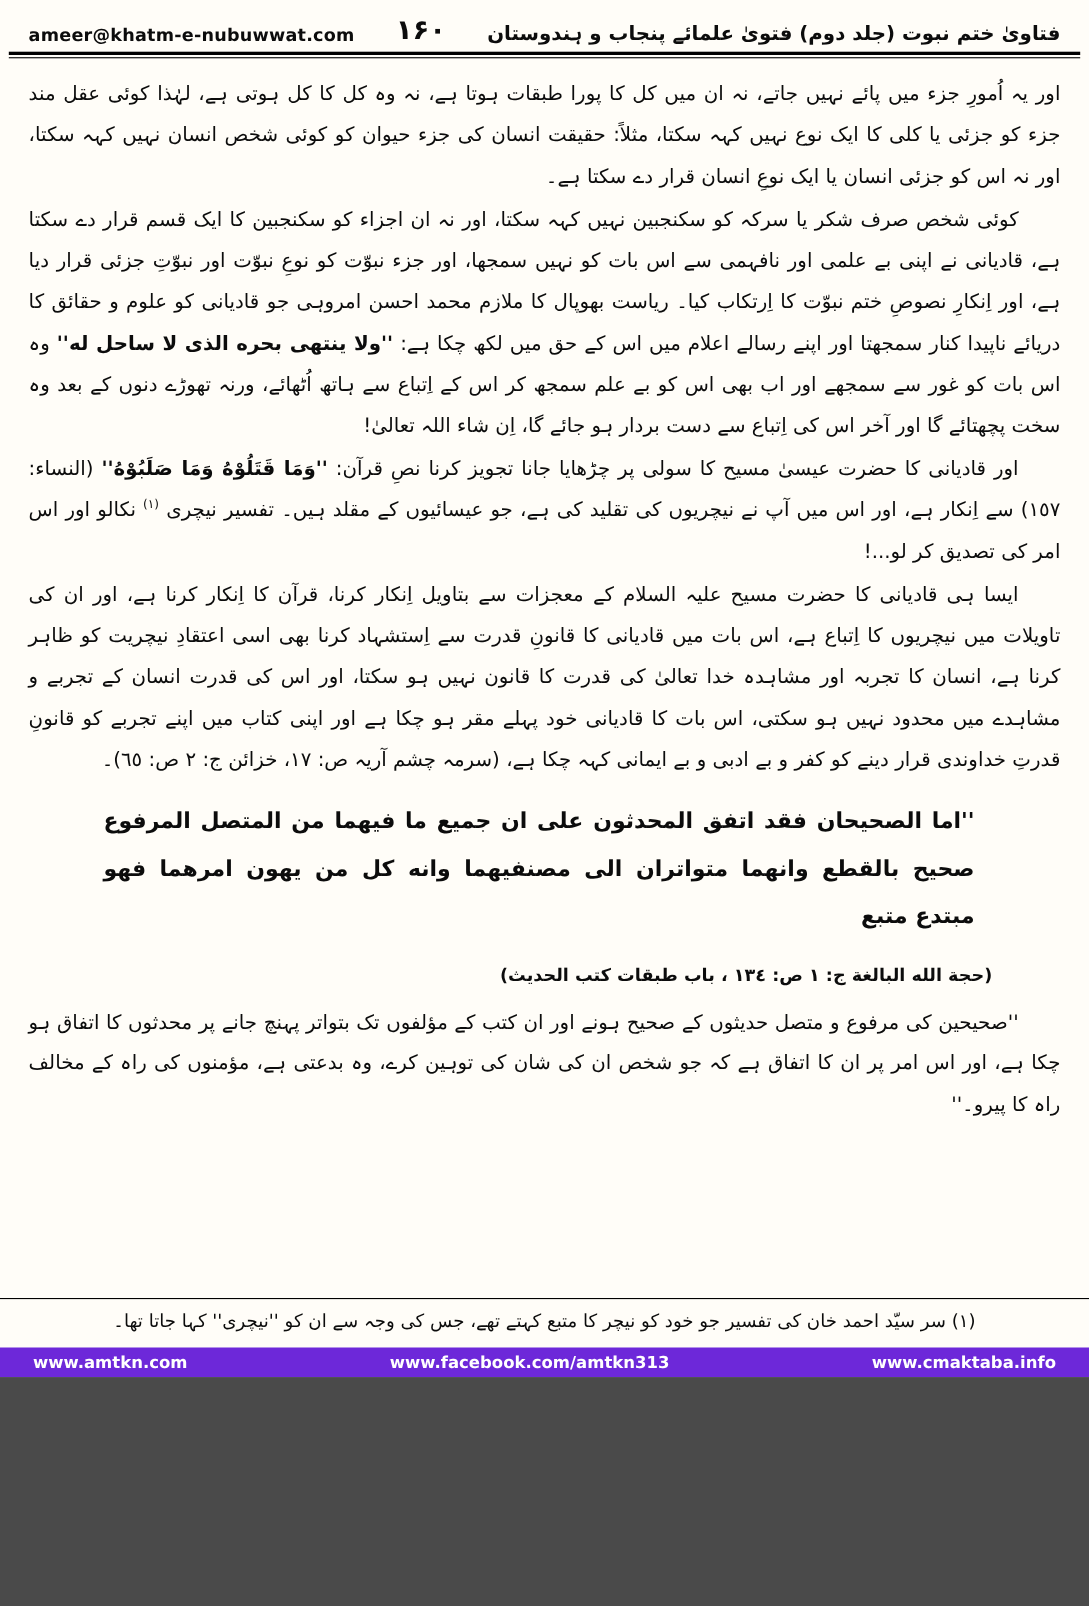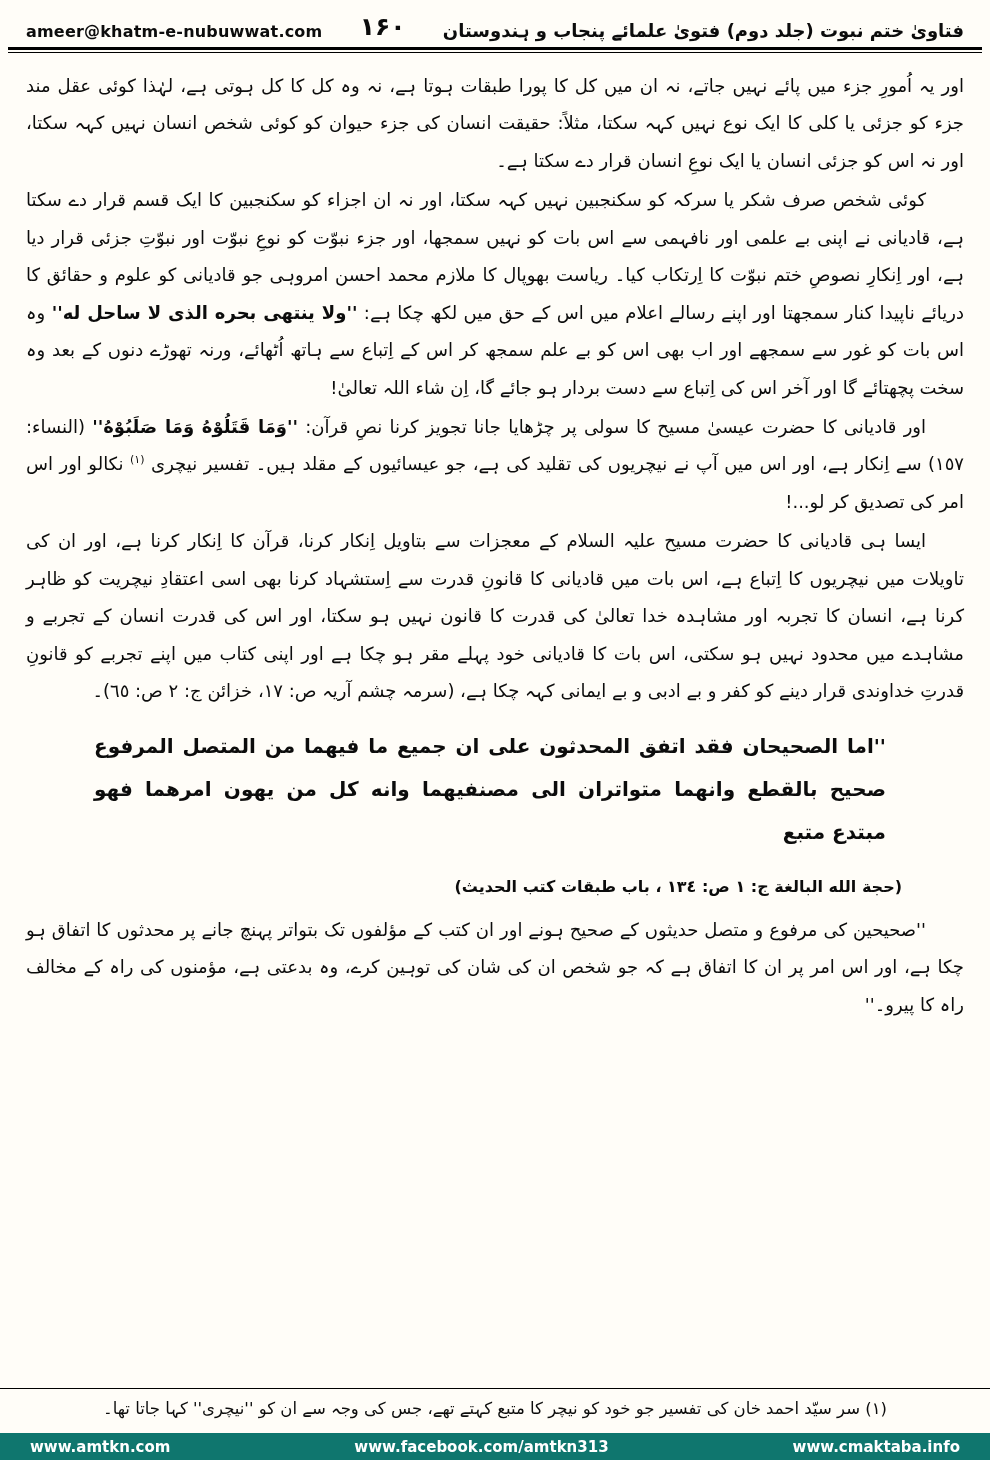--- a/index.html
+++ b/index.html
@@ -1,17 +1,17 @@
 <!DOCTYPE html>
 <html lang="ur"><head>
 <meta charset="utf-8">
 <style>
   html, body { margin: 0; padding: 0; background: #4a4a4a; }
   .page {
-    width: 990px; height: 1460px;
+    width: 990px; height: 1252px;
     margin: 0 auto;
     background: #fffdf8;
     color: #0c0c0c;
     position: relative;
     overflow: hidden;
     font-family: "DejaVu Sans", sans-serif;
   }
   
   .header {
     display: flex; direction: ltr;
@@ -51,21 +51,21 @@
   
   .footnote-area { position: absolute; left: 0; right: 0; bottom: 42px; }
   .fn-rule { border-top: 1.5px solid #000; margin: 0 0 10px 0; }
   .footnote {
     direction: rtl; text-align: center;
     font-size: 16.5px; padding: 0 40px;
   }
   
   .footer {
     position: absolute; left: 0; right: 0; bottom: 0;
-    height: 27px; background: #0f766e; color: #fff;
+    height: 27px; background: #6d28d9; color: #fff;
     display: flex; direction: ltr;
     justify-content: space-between; align-items: center;
     padding: 0 30px;
     font-weight: bold; font-size: 15px;
   }
 </style>
 </head>
 <body>
 
 <div class="page">

